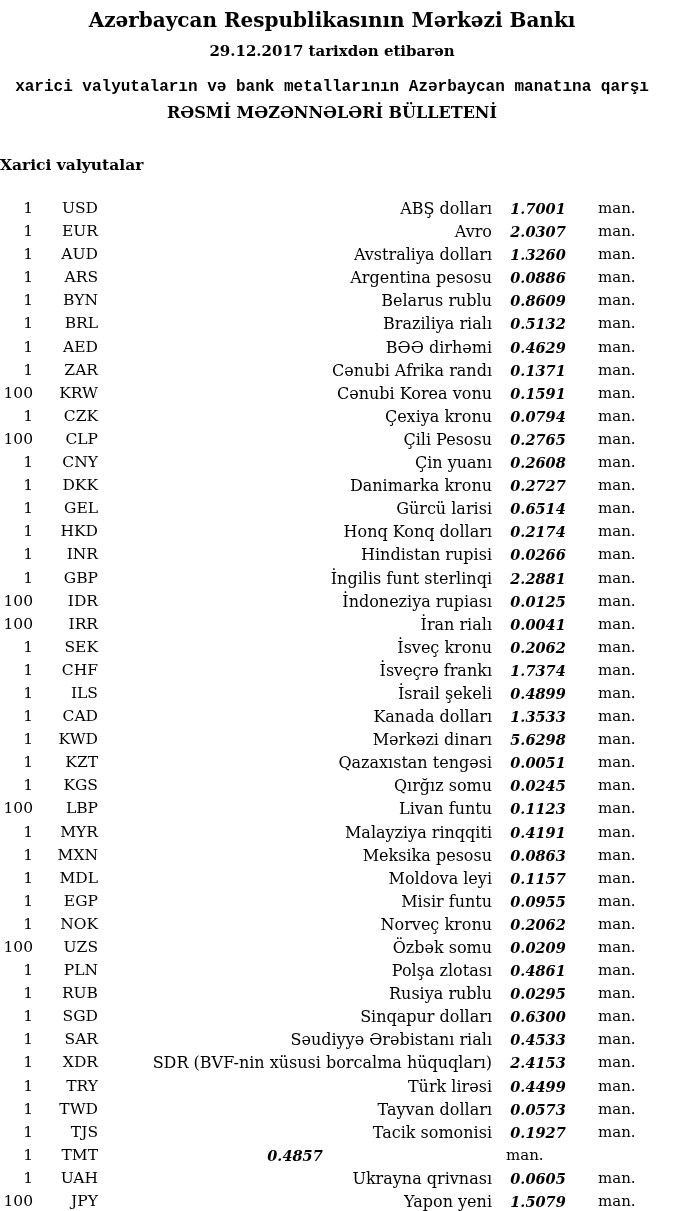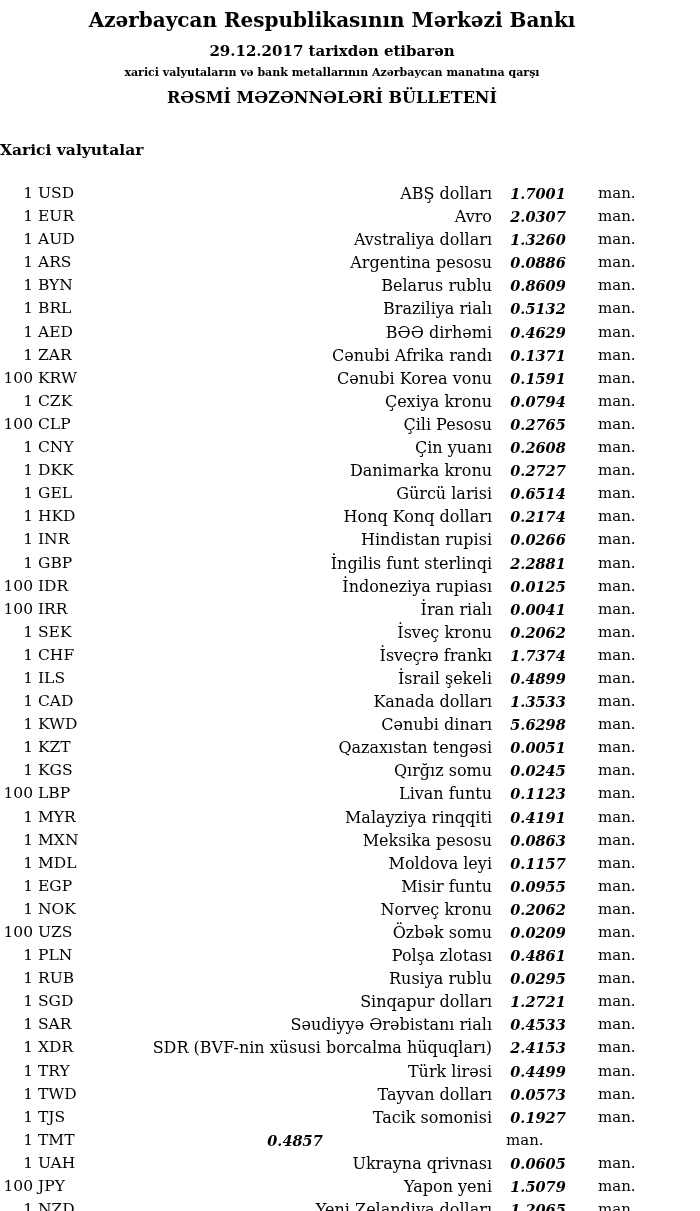--- a/index.html
+++ b/index.html
@@ -18,24 +18,25 @@
     font-weight: bold;
     line-height: 24px;
   }
   .date-line {
     font-size: 15px;
     font-weight: bold;
     line-height: 19px;
     margin-top: 10px;
   }
   .scope-line {
-    font-size: 11px;
+    font-size: 16px;
     font-weight: bold;
     line-height: 19px;
-    margin-top: 2px;
+    margin-top: 17px;
+    font-family: Liberation Mono, monospace;
   }
   .bulletin-title {
     font-size: 16px;
     font-weight: bold;
     line-height: 20px;
     margin-top: 6px;
   }
   .section-title {
     font-size: 15.5px;
     font-weight: bold;
@@ -53,21 +54,21 @@
     height: 23.1px;
     font-size: 16px;
     line-height: 23.1px;
   }
   .qty {
     text-align: right;
     padding-right: 5px;
     font-size: 15.5px;
   }
   .code {
-    text-align: left;
+    text-align: right;
     font-size: 15.5px;
   }
   .name {
     text-align: right;
     white-space: nowrap;
     overflow: hidden;
   }
   .rate {
     text-align: center;
     font-weight: bold;
@@ -249,21 +250,21 @@
       <div class="row">
         <span class="qty">1</span>
         <span class="code">CAD</span>
         <span class="name">Kanada dolları</span>
         <span class="rate">1.3533</span>
         <span class="unit">man.</span>
       </div>
       <div class="row">
         <span class="qty">1</span>
         <span class="code">KWD</span>
-        <span class="name">Cənubi dinarı</span>
+        <span class="name">Mərkəzi dinarı</span>
         <span class="rate">5.6298</span>
         <span class="unit">man.</span>
       </div>
       <div class="row">
         <span class="qty">1</span>
         <span class="code">KZT</span>
         <span class="name">Qazaxıstan tengəsi</span>
         <span class="rate">0.0051</span>
         <span class="unit">man.</span>
       </div>
@@ -334,21 +335,21 @@
         <span class="qty">1</span>
         <span class="code">RUB</span>
         <span class="name">Rusiya rublu</span>
         <span class="rate">0.0295</span>
         <span class="unit">man.</span>
       </div>
       <div class="row">
         <span class="qty">1</span>
         <span class="code">SGD</span>
         <span class="name">Sinqapur dolları</span>
-        <span class="rate">1.2721</span>
+        <span class="rate">0.6300</span>
         <span class="unit">man.</span>
       </div>
       <div class="row">
         <span class="qty">1</span>
         <span class="code">SAR</span>
         <span class="name">Səudiyyə Ərəbistanı rialı</span>
         <span class="rate">0.4533</span>
         <span class="unit">man.</span>
       </div>
       <div class="row">

